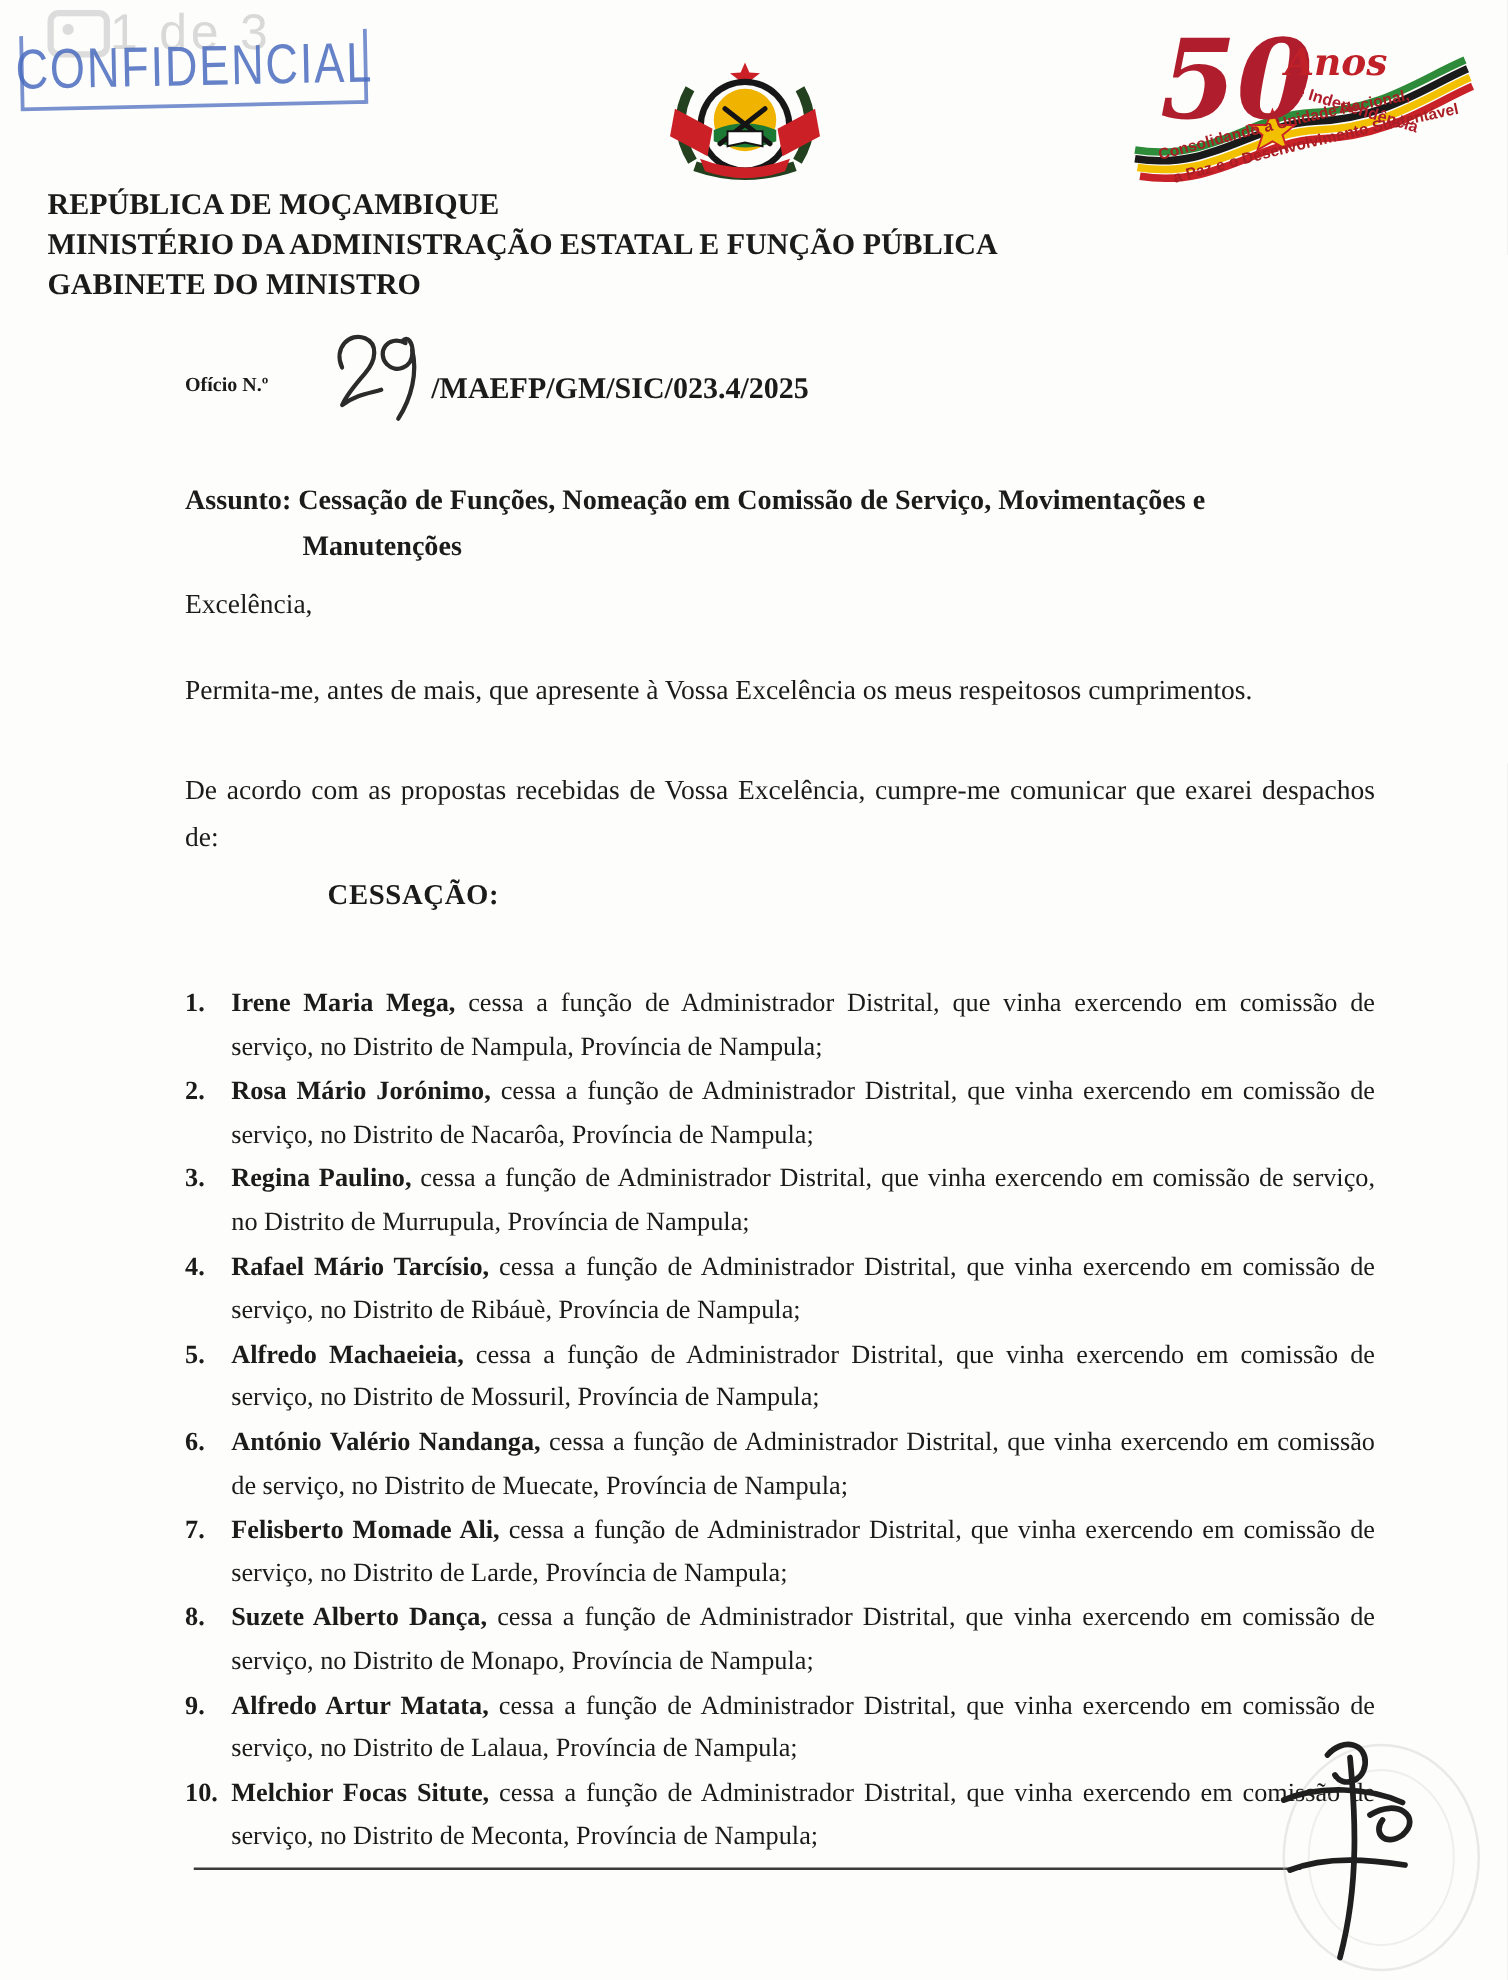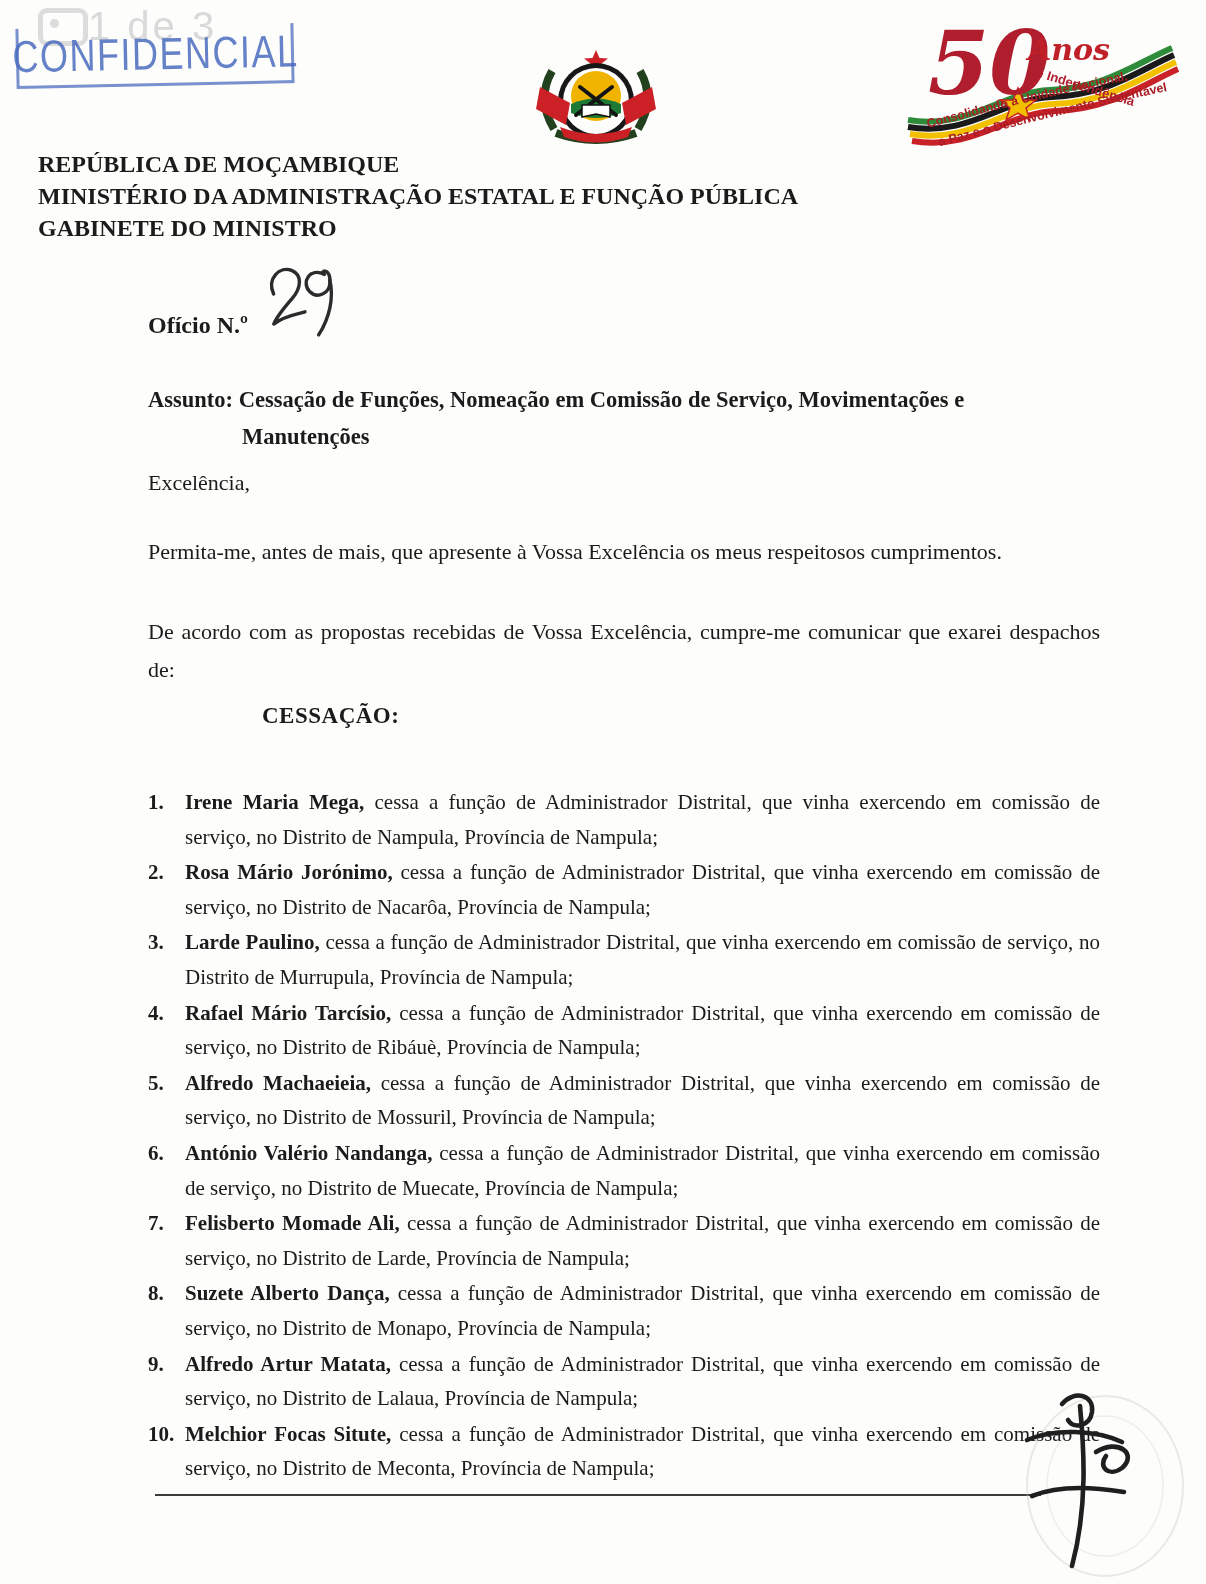--- a/index.html
+++ b/index.html
@@ -30,21 +30,21 @@
     white-space:nowrap;
   }
   .emblem { position:absolute; left:526px; top:48px; }
   .logo50 { position:absolute; left:900px; top:2px; }
   
   .hdr { position:absolute; left:38px; top:148px; width:1168px; font-weight:bold; }
   .hdr .h1 { font-size:24px; line-height:32px; }
   .hdr .h2 { font-size:24px; line-height:32px; }
   .hdr .h3 { font-size:24px; line-height:32px; }
   
-  .oficio-label { position:absolute; left:148px; top:312px; font-size:24px; font-weight:bold; }
+  .oficio-label { position:absolute; left:148px; top:300px; font-size:16px; font-weight:bold; }
   .hand29 { position:absolute; left:252px; top:258px; }
   .oficio-ref { position:absolute; left:345px; top:298px; font-size:24px; font-weight:bold; }
   
   .subject { position:absolute; left:148px; top:381px; width:960px; font-weight:bold; font-size:22.5px; line-height:37px; }
   .subject .l2 { margin-left:94px; }
   .salutation { position:absolute; left:148px; top:470px; font-size:22px; }
   .para { position:absolute; left:148px; width:952px; font-size:22px; line-height:38px; text-align:justify; text-align-last:left; }
   .p1 { top:533px; }
   .p2 { top:613px; }
   .sechead { position:absolute; left:262px; top:703px; font-size:23px; font-weight:bold; letter-spacing:.5px; }
@@ -122,39 +122,40 @@
   <span class="oficio-label">Ofício N.º</span>
   <div class="hand29" aria-label="29">
     <svg width="100" height="82" viewBox="0 0 100 82">
       <g stroke="#2b2b2b" stroke-width="3.4" fill="none" stroke-linecap="round" stroke-linejoin="round" transform="rotate(-4 50 40)">
         <path d="M22,34 C16,18 30,6 42,12 C52,17 50,30 40,40 C32,48 24,56 20,64 C32,56 44,56 52,54"></path>
         <path d="M74,18 C60,10 50,24 58,34 C65,42 78,38 79,26 C80,18 76,12 72,16"></path>
         <path d="M79,24 C82,42 76,62 64,78"></path>
       </g>
     </svg>
   </div>
+  <span class="oficio-ref">/MAEFP/GM/SIC/023.4/2025</span>
 
   <div class="subject">
     <div class="l1">Assunto: Cessação de Funções, Nomeação em Comissão de Serviço, Movimentações e</div>
     <div class="l2">Manutenções</div>
   </div>
 
   <div class="salutation">Excelência,</div>
 
   <div class="para p2">De acordo com as propostas recebidas de Vossa Excelência, cumpre-me comunicar que exarei despachos de:</div>
   <div class="para p1">Permita-me, antes de mais, que apresente à Vossa Excelência os meus respeitosos cumprimentos.</div>
 
   <div class="sechead">CESSAÇÃO:</div>
 
   <div class="clist">
     <div class="citem"><span class="num">1. </span><span class="nm">Irene Maria Mega,</span><span class="tx"> cessa a função de Administrador Distrital, que vinha exercendo em comissão de serviço, no Distrito de Nampula, Província de Nampula;</span></div>
 
     <div class="citem"><span class="num">2. </span><span class="nm">Rosa Mário Jorónimo,</span><span class="tx"> cessa a função de Administrador Distrital, que vinha exercendo em comissão de serviço, no Distrito de Nacarôa, Província de Nampula;</span></div>
 
-    <div class="citem"><span class="num">3. </span><span class="nm">Larde Paulino,</span><span class="tx"> cessa a função de Administrador Distrital, que vinha exercendo em comissão de serviço, no Distrito de Murrupula, Província de Nampula;</span></div>
+    <div class="citem"><span class="num">3. </span><span class="nm">Regina Paulino,</span><span class="tx"> cessa a função de Administrador Distrital, que vinha exercendo em comissão de serviço, no Distrito de Murrupula, Província de Nampula;</span></div>
 
     <div class="citem"><span class="num">4. </span><span class="nm">Rafael Mário Tarcísio,</span><span class="tx"> cessa a função de Administrador Distrital, que vinha exercendo em comissão de serviço, no Distrito de Ribáuè, Província de Nampula;</span></div>
 
     <div class="citem"><span class="num">5. </span><span class="nm">Alfredo Machaeieia,</span><span class="tx"> cessa a função de Administrador Distrital, que vinha exercendo em comissão de serviço, no Distrito de Mossuril, Província de Nampula;</span></div>
 
     <div class="citem"><span class="num">6. </span><span class="nm">António Valério Nandanga,</span><span class="tx"> cessa a função de Administrador Distrital, que vinha exercendo em comissão de serviço, no Distrito de Muecate, Província de Nampula;</span></div>
 
     <div class="citem"><span class="num">7. </span><span class="nm">Felisberto Momade Ali,</span><span class="tx"> cessa a função de Administrador Distrital, que vinha exercendo em comissão de serviço, no Distrito de Larde, Província de Nampula;</span></div>
 
     <div class="citem"><span class="num">8. </span><span class="nm">Suzete Alberto Dança,</span><span class="tx"> cessa a função de Administrador Distrital, que vinha exercendo em comissão de serviço, no Distrito de Monapo, Província de Nampula;</span></div>

